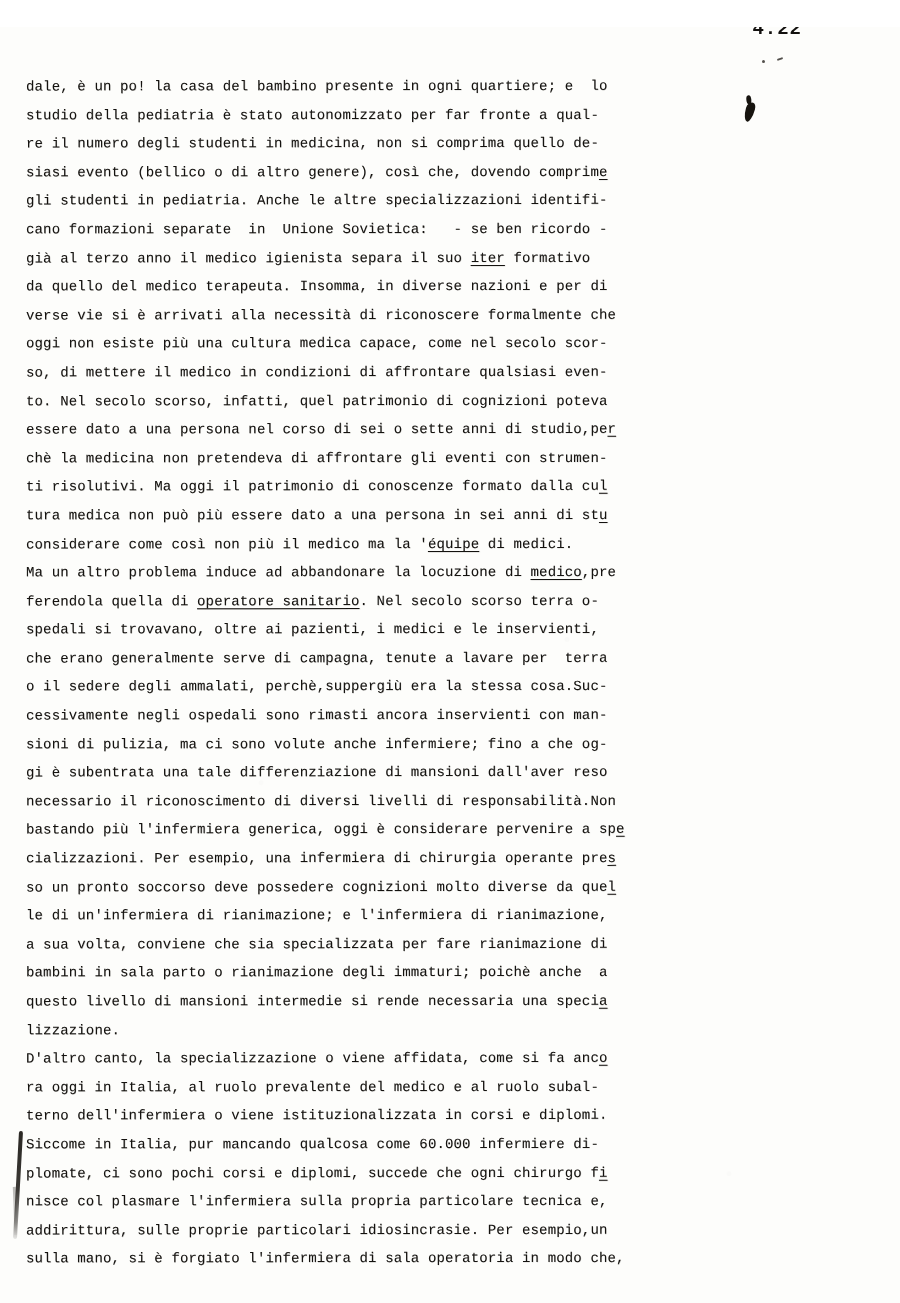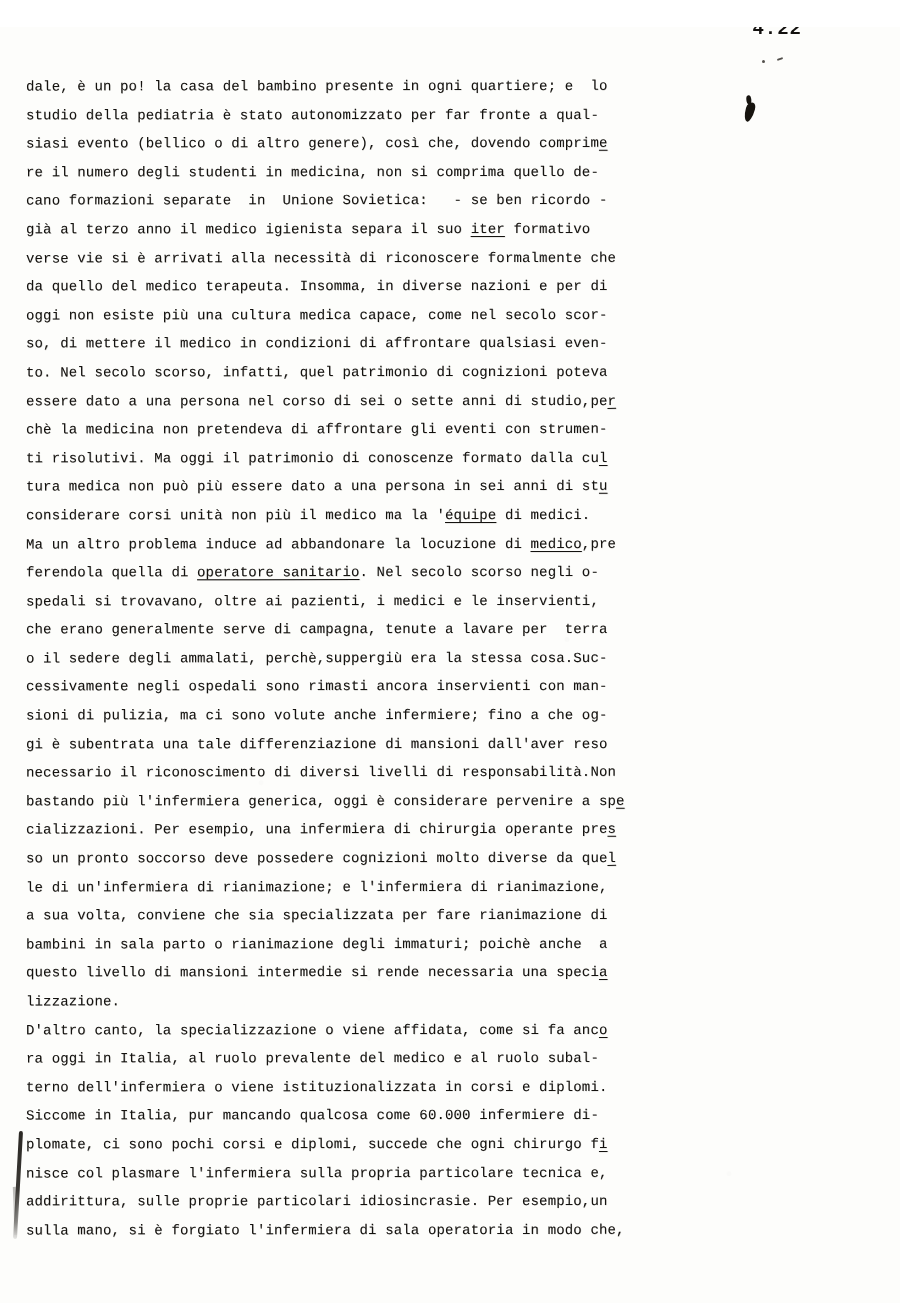--- a/index.html
+++ b/index.html
@@ -144,36 +144,37 @@
   <div class="paper-grain"></div>
 
   <div class="folio">4.22</div>
 
   <span class="speck"></span>
   <span class="speck s2"></span>
 
   <div class="typescript" id="typescript">
       <div class="line"><span>dale, è un po! la casa del bambino presente in ogni quartiere; e  lo</span></div>
       <div class="line"><span>studio della pediatria è stato autonomizzato per far fronte a qual-</span></div>
+      <div class="line"><span>re il numero degli studenti in medicina, non si comprima quello de-</span></div>
       <div class="line"><span>siasi evento (bellico o di altro genere), così che, dovendo comprim</span><span class="u">e</span></div>
-      <div class="line"><span>re il numero degli studenti in medicina, non si comprima quello de-</span></div>
+      <div class="line"><span>gli studenti in pediatria. Anche le altre specializzazioni identifi-</span></div>
       <div class="line"><span>cano formazioni separate  in  Unione Sovietica:   - se ben ricordo -</span></div>
       <div class="line"><span>già al terzo anno il medico igienista separa il suo </span><span class="u">iter</span><span> formativo</span></div>
+      <div class="line"><span>da quello del medico terapeuta. Insomma, in diverse nazioni e per di</span></div>
       <div class="line"><span>verse vie si è arrivati alla necessità di riconoscere formalmente che</span></div>
-      <div class="line"><span>da quello del medico terapeuta. Insomma, in diverse nazioni e per di</span></div>
       <div class="line"><span>oggi non esiste più una cultura medica capace, come nel secolo scor-</span></div>
       <div class="line"><span>so, di mettere il medico in condizioni di affrontare qualsiasi even-</span></div>
       <div class="line"><span>to. Nel secolo scorso, infatti, quel patrimonio di cognizioni poteva</span></div>
       <div class="line"><span>essere dato a una persona nel corso di sei o sette anni di studio,pe</span><span class="u">r</span></div>
       <div class="line"><span>chè la medicina non pretendeva di affrontare gli eventi con strumen-</span></div>
       <div class="line"><span>ti risolutivi. Ma oggi il patrimonio di conoscenze formato dalla cu</span><span class="u">l</span></div>
       <div class="line"><span>tura medica non può più essere dato a una persona in sei anni di st</span><span class="u">u</span></div>
-      <div class="line"><span>considerare corsi unità non più il medico ma la '</span><span class="u">équipe</span><span> di medici.</span></div>
+      <div class="line"><span>considerare come così non più il medico ma la '</span><span class="u">équipe</span><span> di medici.</span></div>
       <div class="line"><span>Ma un altro problema induce ad abbandonare la locuzione di </span><span class="u">medico</span><span>,pre</span></div>
-      <div class="line"><span>ferendola quella di </span><span class="u">operatore sanitario</span><span>. Nel secolo scorso negli o-</span></div>
+      <div class="line"><span>ferendola quella di </span><span class="u">operatore sanitario</span><span>. Nel secolo scorso terra o-</span></div>
       <div class="line"><span>spedali si trovavano, oltre ai pazienti, i medici e le inservienti,</span></div>
       <div class="line"><span>che erano generalmente serve di campagna, tenute a lavare per  terra</span></div>
       <div class="line"><span>o il sedere degli ammalati, perchè,suppergiù era la stessa cosa.Suc-</span></div>
       <div class="line"><span>cessivamente negli ospedali sono rimasti ancora inservienti con man-</span></div>
       <div class="line"><span>sioni di pulizia, ma ci sono volute anche infermiere; fino a che og-</span></div>
       <div class="line"><span>gi è subentrata una tale differenziazione di mansioni dall'aver reso</span></div>
       <div class="line"><span>necessario il riconoscimento di diversi livelli di responsabilità.Non</span></div>
       <div class="line"><span>bastando più l'infermiera generica, oggi è considerare pervenire a sp</span><span class="u">e</span></div>
       <div class="line"><span>cializzazioni. Per esempio, una infermiera di chirurgia operante pre</span><span class="u">s</span></div>
       <div class="line"><span>so un pronto soccorso deve possedere cognizioni molto diverse da que</span><span class="u">l</span></div>

